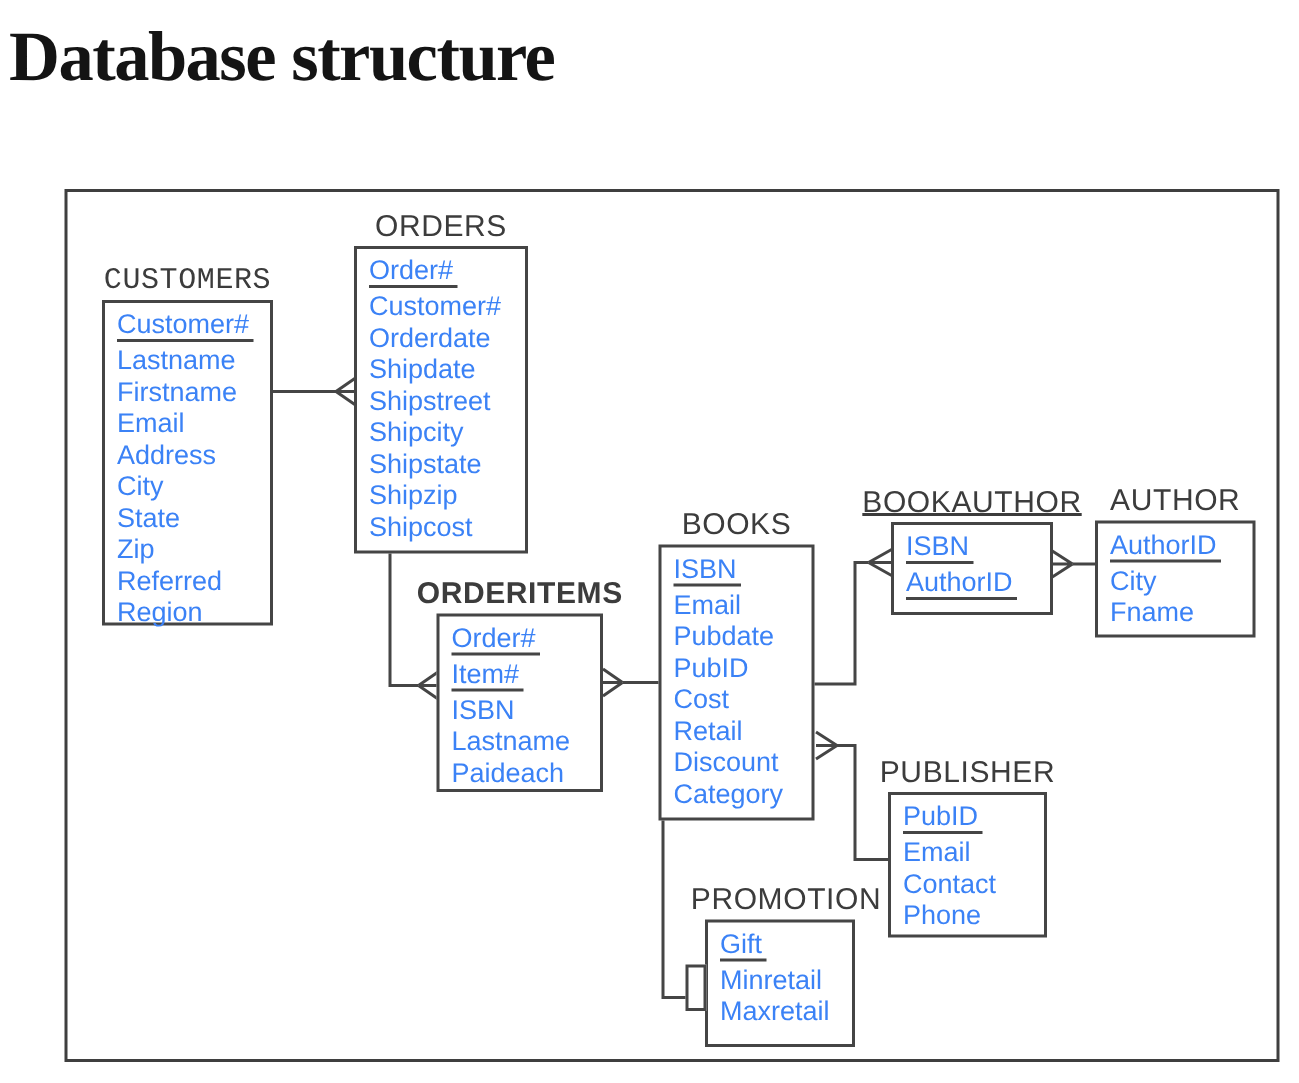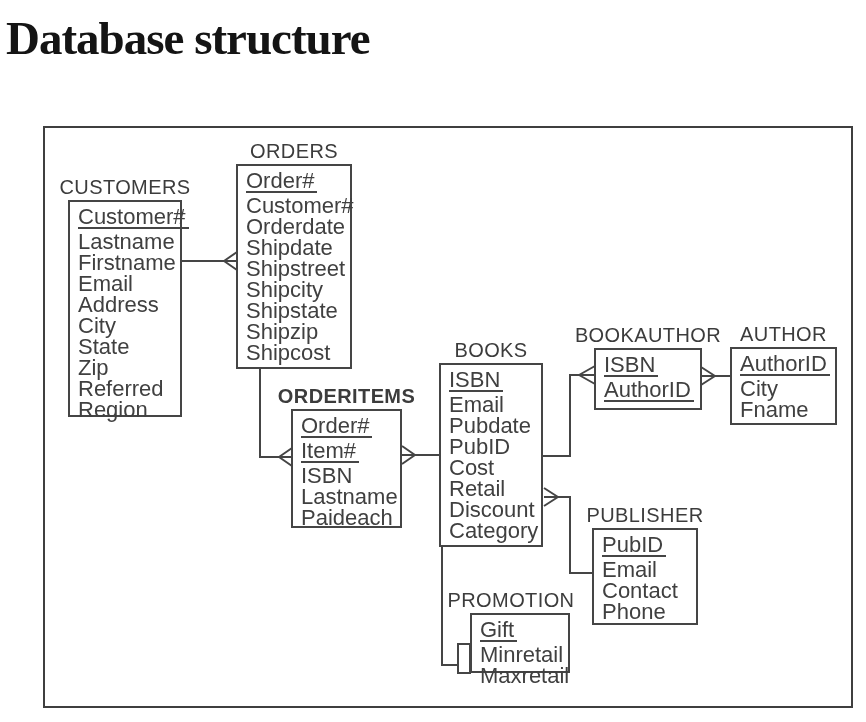--- a/index.html
+++ b/index.html
@@ -9,21 +9,21 @@
         font-family:"Liberation Serif",serif;font-weight:700;font-size:47px;line-height:76px;
         letter-spacing:-1px;color:#141414;white-space:nowrap;}
   .frame{position:absolute;left:43px;top:126px;width:810px;height:582px;
         border:2px solid #3f3f3f;box-sizing:border-box;background:#ffffff;z-index:0;}
   .connector-layer{position:absolute;left:0;top:0;width:866px;height:722px;z-index:1;pointer-events:none;}
   .connector-layer path{stroke:#454545;stroke-width:2;fill:none;}
   .table-box{position:absolute;background:#ffffff;border:2px solid #454545;box-sizing:border-box;
         padding:4px 7px 0 8px;z-index:2;}
   .table-label{position:absolute;transform:translateX(-50%);z-index:2;white-space:nowrap;
         font-size:20px;letter-spacing:.4px;color:#3c3c3c;}
-  .field{font-size:22px;line-height:21px;color:#404040;white-space:nowrap;}
+  .field{font-size:18px;line-height:21px;color:#3b82f6;white-space:nowrap;}
   .field .pk{display:inline-block;border-bottom:2px solid #454545;
         padding:0 3px 1px 0;margin-bottom:2px;line-height:18px;}
   .notch{position:absolute;left:457px;top:643px;width:14px;height:31px;box-sizing:border-box;
         background:#ffffff;border:2px solid #454545;z-index:3;}
 </style>
 </head>
 <body>
 
 <div class="page">
 
@@ -74,21 +74,21 @@
         <path d="M 558 497 L 544 488 M 558 497 L 544 497 M 558 497 L 544 506"></path>
       </g>
     </g>
 
     <g>
       <path d="M 442 546 V 665 H 459"></path>
     </g>
   </svg>
 
   <div id="tables">
-      <div class="table-label" style="left: 125px; top: 176px;">CUSTOMERS</div>
+      <div class="table-label" style="left: 125px; top: 176px; font-family: Liberation Mono, monospace;">CUSTOMERS</div>
       <div class="table-box" style="left: 68px; top: 200px; width: 114px; height: 217px;">
         <div class="field"><span class="pk">Customer#</span></div>
         <div class="field"><span>Lastname</span></div>
         <div class="field"><span>Firstname</span></div>
         <div class="field"><span>Email</span></div>
         <div class="field"><span>Address</span></div>
         <div class="field"><span>City</span></div>
         <div class="field"><span>State</span></div>
         <div class="field"><span>Zip</span></div>
         <div class="field"><span>Referred</span></div>
@@ -118,40 +118,40 @@
       <div class="table-box" style="left: 439px; top: 363px; width: 104px; height: 184px;">
         <div class="field"><span class="pk">ISBN</span></div>
         <div class="field"><span>Email</span></div>
         <div class="field"><span>Pubdate</span></div>
         <div class="field"><span>PubID</span></div>
         <div class="field"><span>Cost</span></div>
         <div class="field"><span>Retail</span></div>
         <div class="field"><span>Discount</span></div>
         <div class="field"><span>Category</span></div>
       </div>
-      <div class="table-label" style="left: 648px; top: 324px;">BOOKAUTHOR</div>
+      <div class="table-label" style="left: 648px; top: 324px; text-decoration: underline;">BOOKAUTHOR</div>
       <div class="table-box" style="left: 594px; top: 348px; width: 108px; height: 62px;">
         <div class="field"><span class="pk">ISBN</span></div>
         <div class="field"><span class="pk">AuthorID</span></div>
       </div>
       <div class="table-label" style="left: 783.5px; top: 323px;">AUTHOR</div>
       <div class="table-box" style="left: 730px; top: 347px; width: 107px; height: 78px;">
         <div class="field"><span class="pk">AuthorID</span></div>
         <div class="field"><span>City</span></div>
         <div class="field"><span>Fname</span></div>
       </div>
       <div class="table-label" style="left: 645px; top: 504px;">PUBLISHER</div>
       <div class="table-box" style="left: 592px; top: 528px; width: 106px; height: 97px;">
         <div class="field"><span class="pk">PubID</span></div>
         <div class="field"><span>Email</span></div>
         <div class="field"><span>Contact</span></div>
         <div class="field"><span>Phone</span></div>
       </div>
-      <div class="table-label" style="left: 511px; top: 589px;">PROMOTION</div>
-      <div class="table-box" style="left: 470px; top: 613px; width: 100px; height: 60px;">
+      <div class="table-label" style="left: 524px; top: 589px;">PROMOTION</div>
+      <div class="table-box" style="left: 470px; top: 613px; width: 100px; height: 85px;">
         <div class="field"><span class="pk">Gift</span></div>
         <div class="field"><span>Minretail</span></div>
         <div class="field"><span>Maxretail</span></div>
       </div>
     </div>
 
   <div class="notch"></div>
 
 </div>
 

